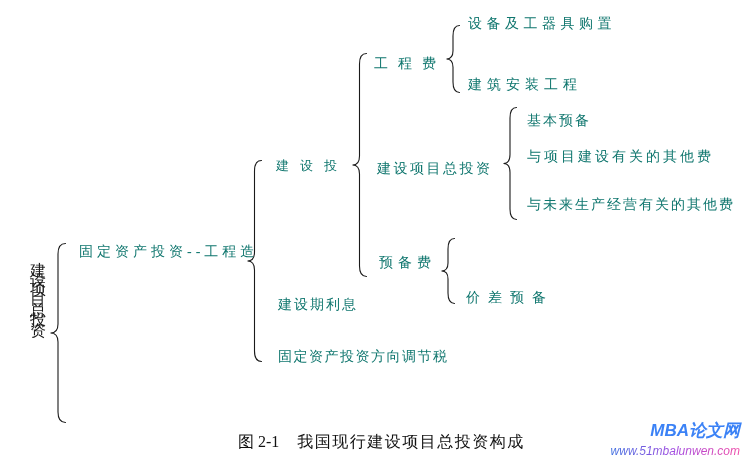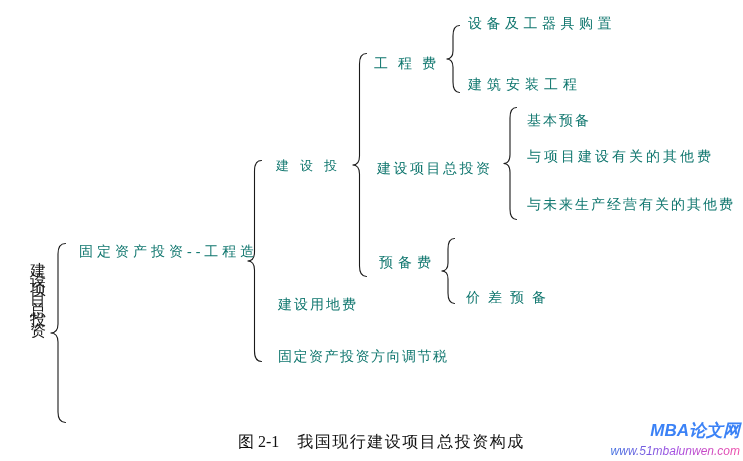--- a/index.html
+++ b/index.html
@@ -81,21 +81,21 @@
   <svg class="brace" style="left:503px;top:107px" viewBox="0 0 14 113" width="14" height="113">
       <path d="M 13.5 0.5 Q 7 0.5 7 11 L 7 47.5 Q 7 56.5 0.5 56.5 Q 7 56.5 7 65.5 L 7 102 Q 7 112.5 13.5 112.5" fill="none" stroke="#1a1a1a" stroke-width="1.1" stroke-linecap="round"></path>
     </svg>
   <svg class="brace" style="left:441px;top:238px" viewBox="0 0 14 66" width="14" height="66">
       <path d="M 13.5 0.5 Q 7 0.5 7 11 L 7 25.08 Q 7 33 0.5 33 Q 7 33 7 40.92 L 7 55 Q 7 65.5 13.5 65.5" fill="none" stroke="#1a1a1a" stroke-width="1.1" stroke-linecap="round"></path>
     </svg>
 
   <div class="node" style="left:79px;top:243px;letter-spacing:4px">固定资产投资--工程造</div>
 
   <div class="node fs15" style="left:276px;top:157px;letter-spacing:11px">建设投</div>
-  <div class="node" style="left:278px;top:296px;letter-spacing:2px">建设用地费</div>
+  <div class="node" style="left:278px;top:296px;letter-spacing:2px">建设期利息</div>
   <div class="node" style="left:278px;top:348px;letter-spacing:1.5px">固定资产投资方向调节税</div>
 
   <div class="node" style="left:374px;top:55px;letter-spacing:10px">工程费</div>
   <div class="node" style="left:377px;top:160px;letter-spacing:2.5px">建设项目总投资</div>
   <div class="node" style="left:379px;top:254px;letter-spacing:5px">预备费</div>
 
   <div class="node" style="left:468px;top:15px;letter-spacing:4.5px">设备及工器具购置</div>
   <div class="node" style="left:468px;top:76px;letter-spacing:5px">建筑安装工程</div>
 
   <div class="node" style="left:527px;top:112px;letter-spacing:2px">基本预备</div>

